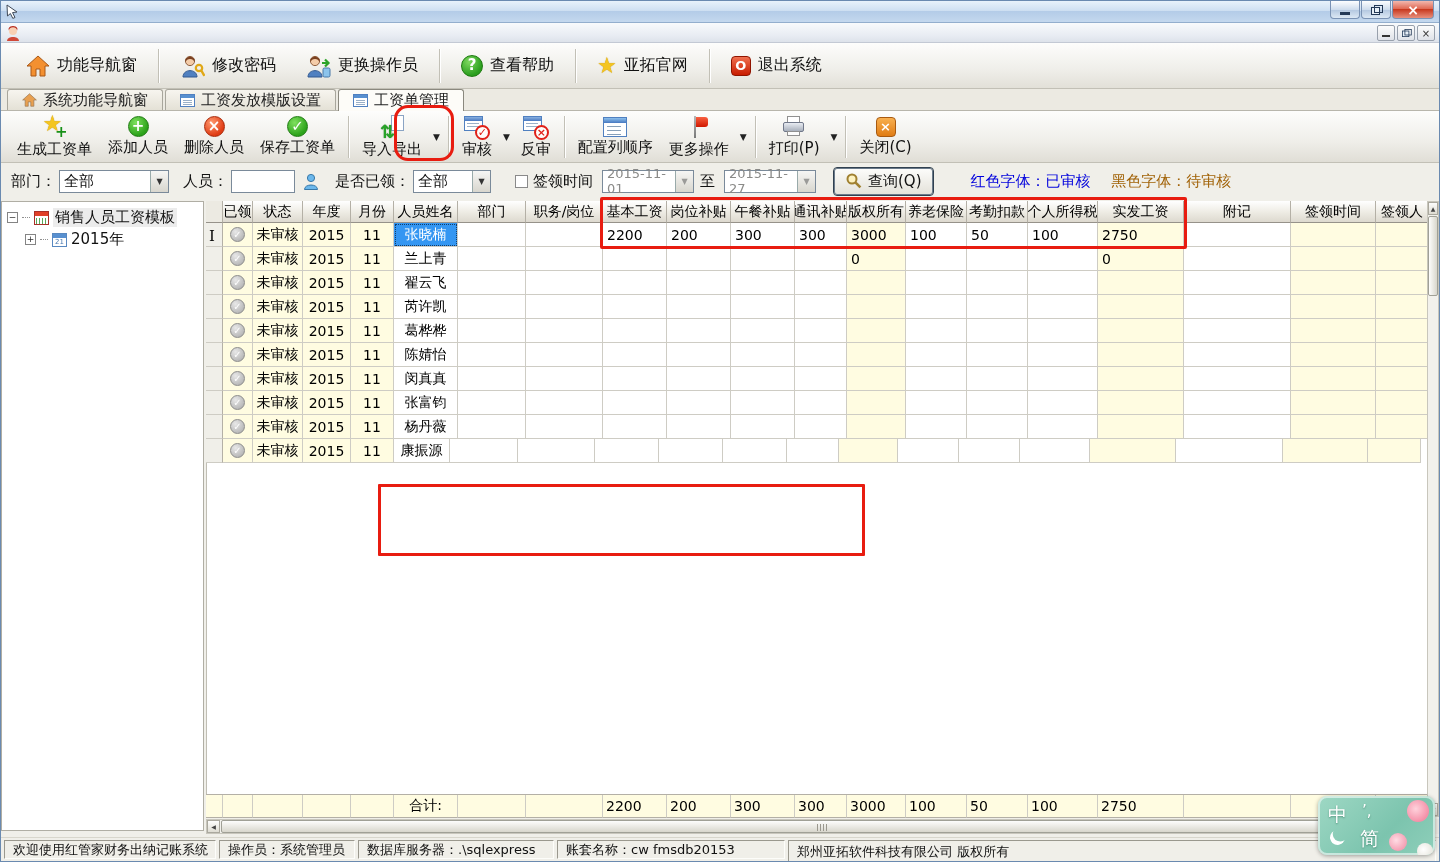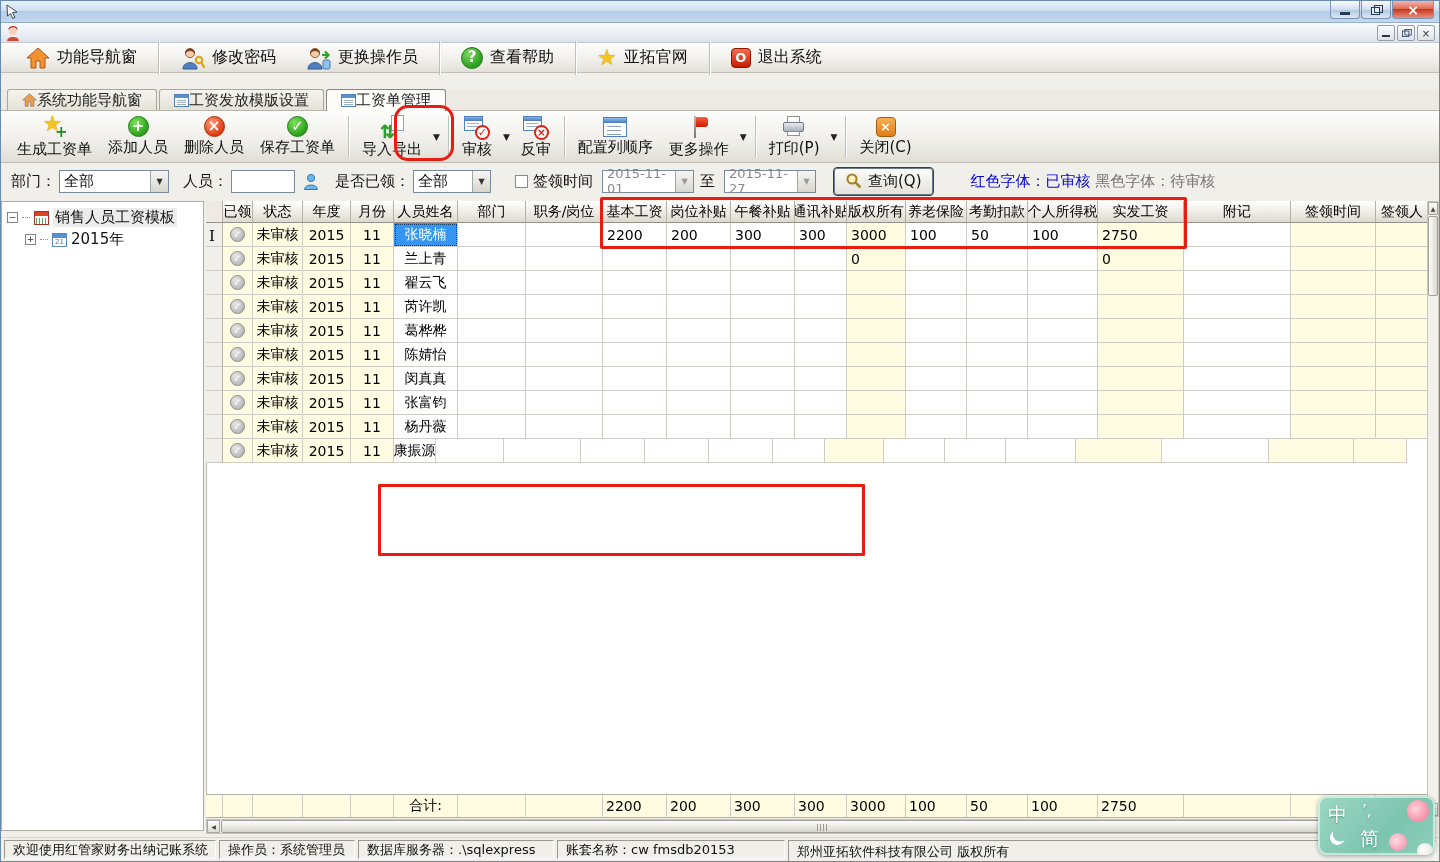--- a/index.html
+++ b/index.html
@@ -27,31 +27,31 @@
     display:flex; align-items:center; padding-left:4px; }
   .menu-item { font-size:15px; color:#111; padding:0 11px; height:20px; line-height:20px; cursor:default; }
   .mdi-controls { position:absolute; right:4px; top:2px; display:flex; gap:2px; }
   .mdibtn { width:18px; height:16px; border:1px solid #98a0ac; border-radius:2px;
     background:linear-gradient(180deg,#fcfcfc,#dfe2e8); display:flex; align-items:center; justify-content:center;
     font-size:10px; color:#333; }
   .mdibtn .restore-glyph { transform:scale(.8); }
   .mdibtn .min-glyph { background:#333; margin-top:6px; width:8px; height:2px; }
 
   
-  .toolbar1 { position:absolute; top:42px; left:0; right:0; height:30px;
+  .toolbar1 { position:absolute; top:42px; left:0; right:0; height:46px;
     background:linear-gradient(180deg,#fdfdfc,#efeee9 60%,#e2e0d8); border-bottom:1px solid #c2c0b6;
     display:flex; align-items:center; padding-left:10px; }
   .tb1-btn { display:flex; align-items:center; gap:7px; height:38px; padding:0 14px;
     font-size:16px; color:#111; border:1px solid transparent; border-radius:3px; cursor:default; }
   .tb-sep { width:1px; height:34px; background:#c2c0b6; margin:0 6px; box-shadow:1px 0 0 #fff; }
 
   
   .tabbar { position:absolute; top:88px; left:0; right:0; height:22px; background:#eceae2;
     display:flex; align-items:flex-end; padding-left:6px; border-bottom:1px solid #b8b6ac; }
-  .tab { display:flex; align-items:center; height:21px; padding:0 14px; font-size:15px; color:#222;
+  .tab { display:flex; align-items:center; gap:6px; height:21px; padding:0 14px; font-size:15px; color:#222;
     border:1px solid #a8a69c; border-bottom:none; border-radius:3px 3px 0 0; margin-right:2px;
     background:linear-gradient(180deg,#f7f5ef,#e4e1d6); cursor:default; }
   .tab.active { background:#fdfcf8; height:22px; border-color:#8a887e; position:relative; top:1px; }
 
   
   .toolbar2 { position:absolute; top:110px; left:0; right:0; height:52px;
     background:linear-gradient(180deg,#fdfdfc,#efeee9 60%,#e0ded6); border-bottom:1px solid #c2c0b6;
     display:flex; align-items:center; padding-left:8px; }
   .tb2-btn { display:flex; flex-direction:column; align-items:center; justify-content:center; gap:1px;
     height:48px; padding:0 7px; font-size:15px; color:#111; border:1px solid transparent; border-radius:3px; cursor:default; }
@@ -124,21 +124,21 @@
   .combo.date { width:92px; }
   .combo.date .cval { color:#8a8a88; font-size:13px; }
   .txtinput { width:64px; height:23px; background:#fff; border:1px solid #7a8a9a; margin-right:8px; font-size:15px; padding:0 3px;
     font-family:"DejaVu Sans","Liberation Sans",sans-serif; }
   .chkbox { width:13px; height:13px; background:#fff; border:1px solid #8a8a8a; margin:0 5px 0 10px; }
   .query-btn { display:flex; align-items:center; gap:5px; height:27px; padding:0 10px; margin-left:18px;
     border:1px solid #6a7a8a; border-radius:3px; outline:1px solid #30404f;
     background:linear-gradient(180deg,#fcfcfa,#e4e2da); font-size:15px; color:#111; cursor:default; }
   .legend { margin-left:38px; white-space:nowrap; font-size:15px; }
   .legend .lg-red { }
-  .legend .lg-black { color:#737373; }
+  .legend .lg-black { color:#a16207; margin-left:16px; }
 
   
   .content { position:absolute; top:198px; left:0; right:0; bottom:24px; background:#f0efe9; }
   .tree-panel { position:absolute; left:0; top:2px; width:203px; bottom:6px; background:#fff; border:1px solid #b0aea4; overflow:hidden; }
   .tree-row { display:flex; align-items:center; gap:4px; height:17px; margin-top:7px; padding-left:5px; font-size:15px; color:#111; white-space:nowrap; }
   .tree-row.child { padding-left:23px; margin-top:5px; }
   .expander { width:11px; height:11px; border:1px solid #848484; background:#fff; font-size:9px; line-height:9px;
     display:inline-flex; align-items:center; justify-content:center; color:#333; flex:none; }
   .tree-dots { width:8px; border-top:1px dotted #909090; flex:none; }
   .tree-label.selected { background:#ececec; padding:0 2px; }
@@ -702,21 +702,21 @@
             <div class="cell yellow" style="width:53px"></div>
           </div>
           <div class="grow">
             <div class="cell selcol" style="width:17px"></div>
             <div class="cell yellow center" style="width:30px">
               <span class="recv-ic">✓</span>
             </div>
             <div class="cell yellow center" style="width:50px">未审核</div>
             <div class="cell yellow center" style="width:48px">2015</div>
             <div class="cell yellow center" style="width:43px">11</div>
-            <div class="cell center" style="width:42px">康振源</div>
+            <div class="cell center" style="width:56px">康振源</div>
             <div class="cell" style="width:68px"></div>
             <div class="cell" style="width:77px"></div>
             <div class="cell" style="width:64px"></div>
             <div class="cell" style="width:64px"></div>
             <div class="cell" style="width:64px"></div>
             <div class="cell" style="width:52px"></div>
             <div class="cell yellow" style="width:59px"></div>
             <div class="cell" style="width:61px"></div>
             <div class="cell" style="width:61px"></div>
             <div class="cell" style="width:70px"></div>

